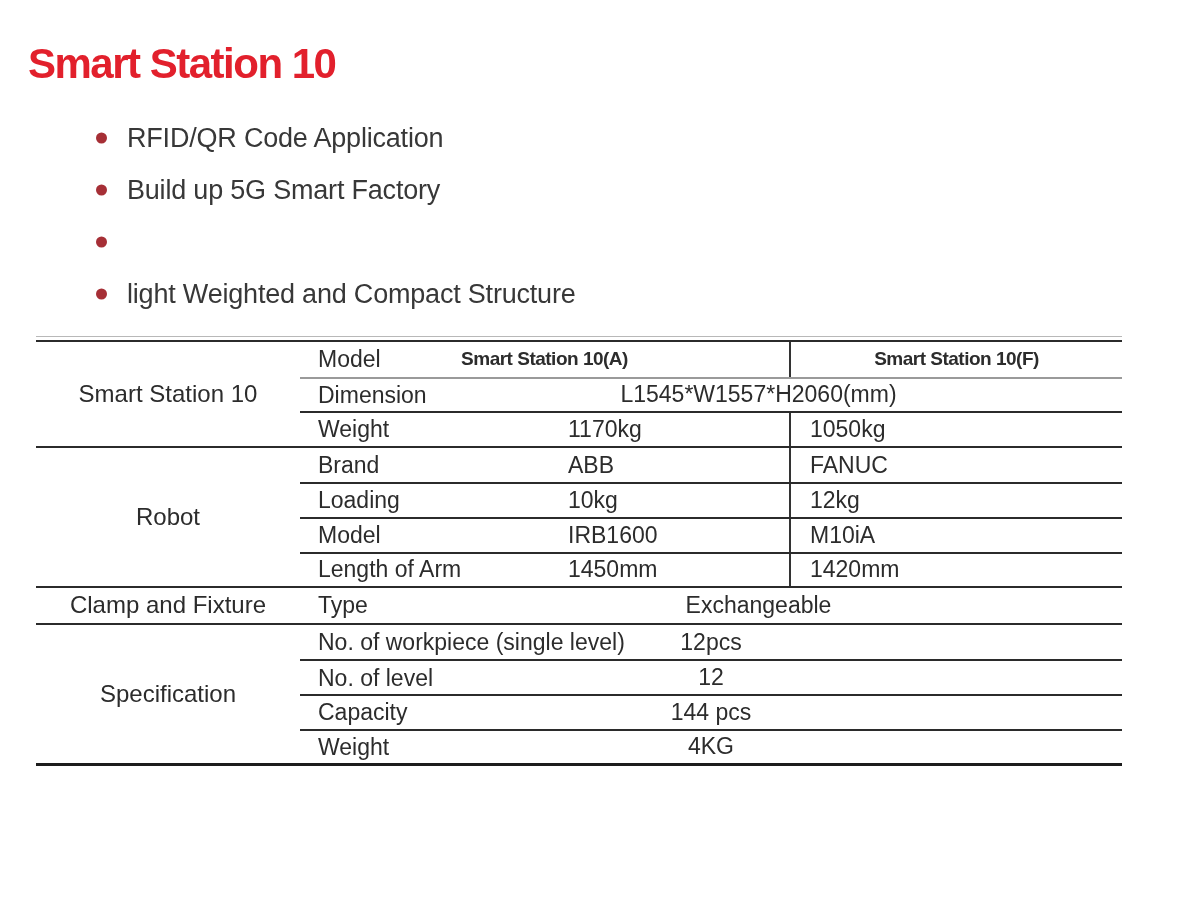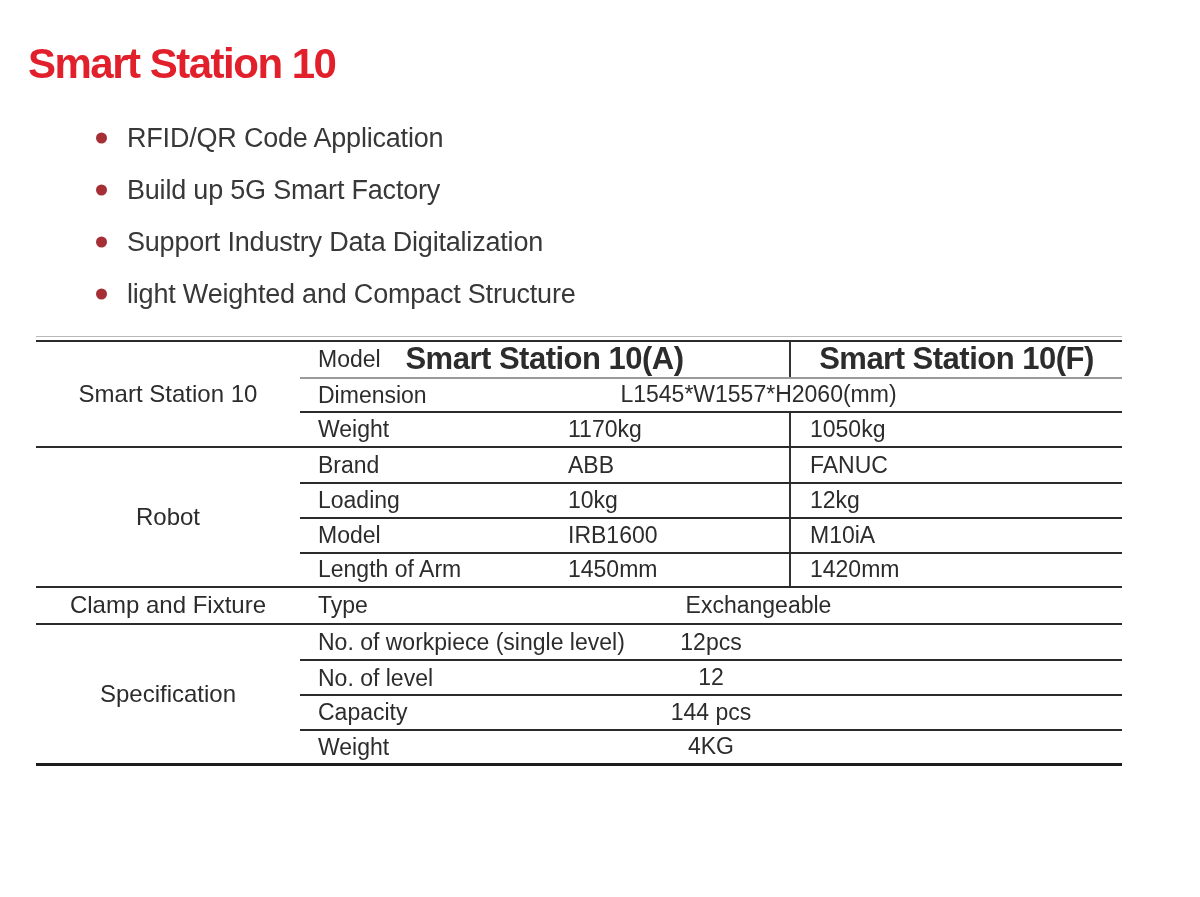--- a/index.html
+++ b/index.html
@@ -52,21 +52,21 @@
   .grows .row + .row{border-top:2px solid var(--line-dark);}
   .grows .row.gray-top{border-top-color:var(--line-gray);}
   .attr{width:250px;flex:none;box-sizing:border-box;padding-left:18px;white-space:nowrap;}
   .abs-attr{position:absolute;left:18px;top:50%;transform:translateY(-50%);white-space:nowrap;}
   .colA-span{width:489px;flex:none;text-align:center;box-sizing:border-box;}
   .valA{width:239px;flex:none;box-sizing:border-box;padding-left:18px;white-space:nowrap;}
   .colF{flex:1;border-left:2px solid #333;box-sizing:border-box;align-self:stretch;
         display:flex;align-items:center;min-width:0;}
   .colF.center{justify-content:center;}
   .colF.val{padding-left:19px;}
-  .bold{font-weight:bold;letter-spacing:-0.5px;font-size:31px;}
+  .bold{font-weight:bold;letter-spacing:-0.5px;font-size:19px;}
   .span-val{flex:1;text-align:center;padding-left:95px;box-sizing:border-box;white-space:nowrap;}
   .span-val2{flex:1;text-align:center;box-sizing:border-box;white-space:nowrap;}
 </style>
 </head>
 <body>
 
 <div class="page">
 
   <h1 class="title">Smart Station 10</h1>
 
@@ -74,21 +74,20 @@
     <li>
       <span class="dot"></span>
       <span>RFID/QR Code Application</span>
     </li>
     <li>
       <span class="dot"></span>
       <span>Build up 5G Smart Factory</span>
     </li>
     <li>
       <span class="dot"></span>
-      <span>Support Industry Data Digitalization</span>
     </li>
     <li>
       <span class="dot"></span>
       <span>light Weighted and Compact Structure</span>
     </li>
   </ul>
 
   <div class="spec-table">
 
     <section class="group">

